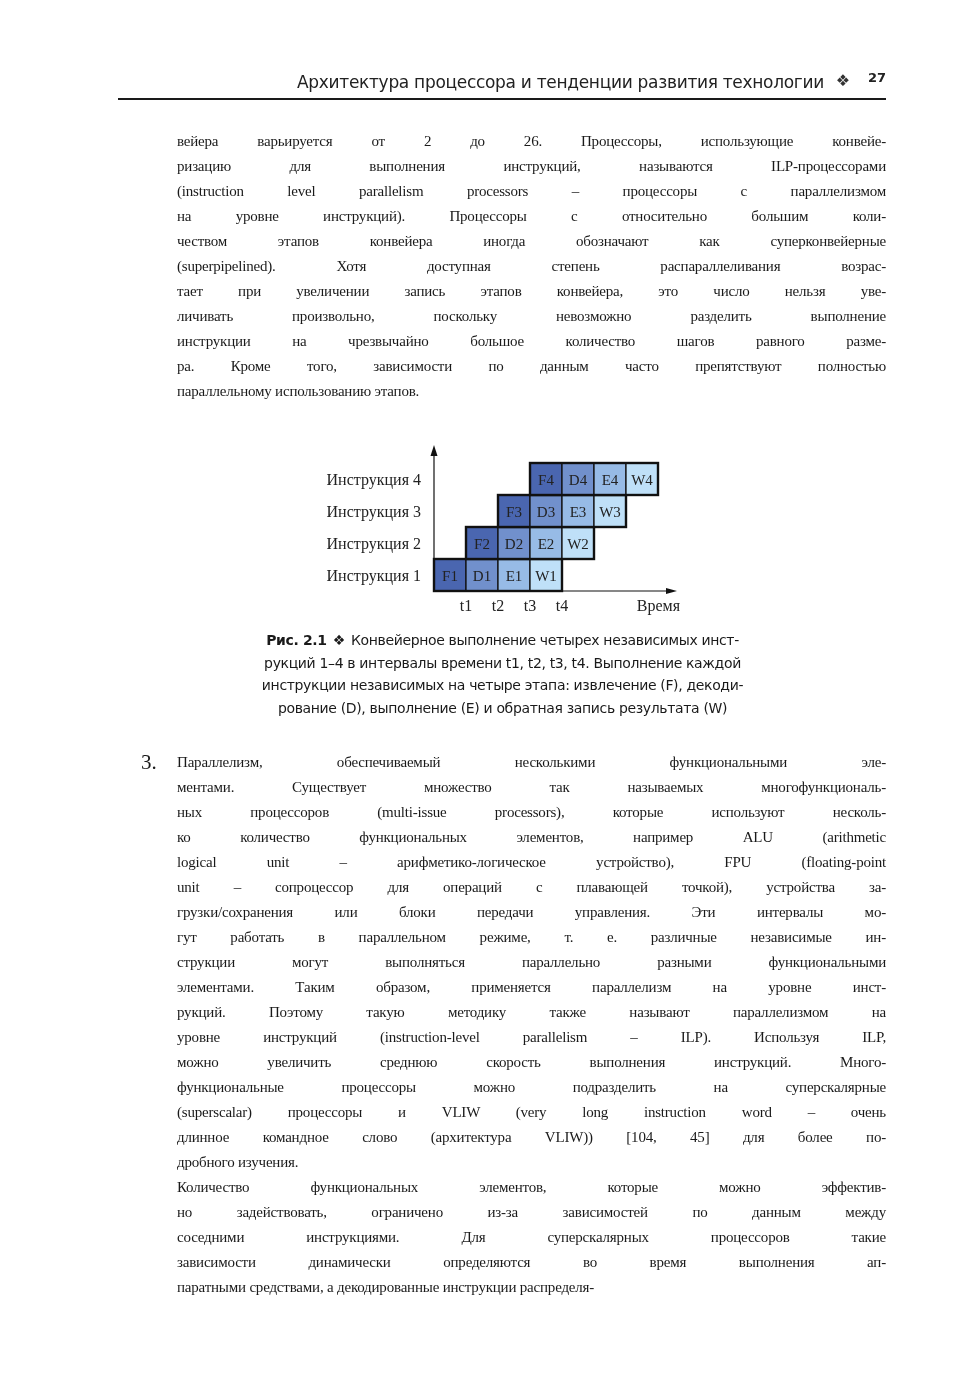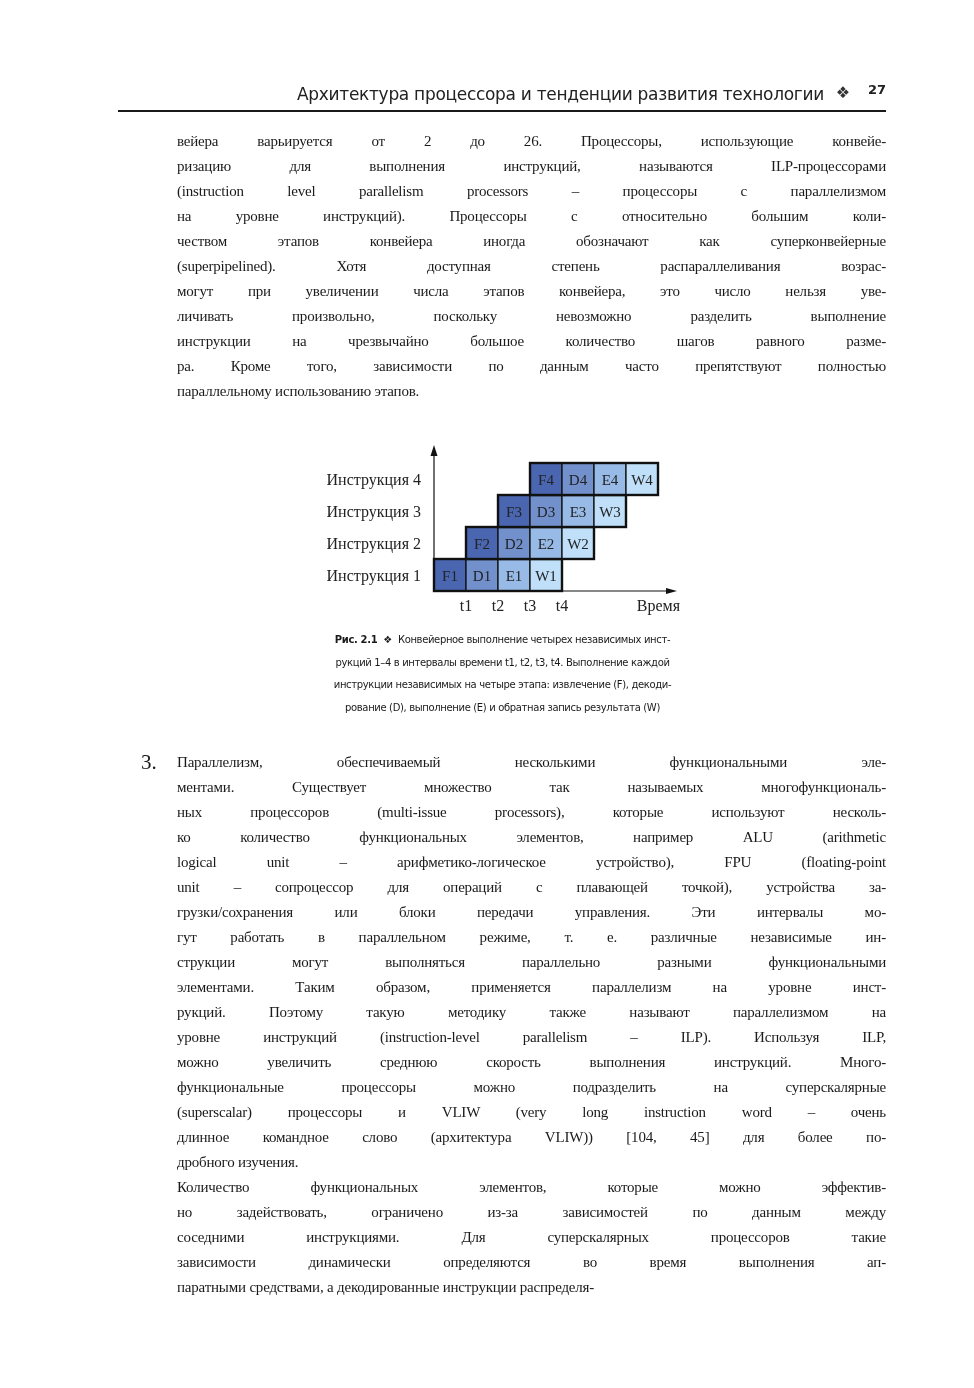--- a/index.html
+++ b/index.html
@@ -1,51 +1,51 @@
 <!DOCTYPE html>
 <html><head>
 <meta charset="utf-8">
 <style>
   html, body { margin:0; padding:0; background:#ffffff; }
   body { width:974px; height:1388px; position:relative; overflow:hidden; color:#1a1a1a; }
-  .header { position:absolute; left:118px; top:70px; width:768px; height:28px; border-bottom:2px solid #1a1a1a;margin-top:12px; }
+  .header { position:absolute; left:118px; top:70px; width:768px; height:28px; border-bottom:2px solid #1a1a1a; }
   .header-title { position:absolute; right:62px; top:2px; font-family:"DejaVu Sans", sans-serif; font-size:17px; letter-spacing:-0.3px; color:#222; }
   .header-orn { position:absolute; right:36px; top:1px; font-family:"DejaVu Sans", sans-serif; font-size:16px; color:#333; }
   .header-page { position:absolute; right:0px; top:0px; font-family:"DejaVu Sans", sans-serif; font-size:13px; font-weight:bold; color:#222; }
   .body-text { position:absolute; left:177px; width:709px; font-family:"Liberation Serif", serif; font-size:15px; line-height:25px; text-align:justify; color:#1a1a1a; letter-spacing:-0.2px; }
   .para1 { top:129px; }
   .line { display:block; text-align:justify; text-align-last:justify; white-space:nowrap; }
   .line.last { text-align-last:left; }
   .list-num { position:absolute; left:141px; top:750px; font-family:"Liberation Serif", serif; font-size:21px; line-height:25px; }
   .para2 { top:750px; }
   .para3 { top:1175px; }
   .figure { position:absolute; left:300px; top:440px; width:400px; height:180px; }
   .fig-svg { position:absolute; left:0; top:0; }
-  .caption { position:absolute; left:230px; top:629px; width:545px; font-family:"DejaVu Sans", sans-serif; font-size:10px; line-height:22.5px; text-align:center; color:#1a1a1a; letter-spacing:-0.35px; }
+  .caption { position:absolute; left:230px; top:629px; width:545px; font-family:"DejaVu Sans", sans-serif; font-size:14px; line-height:22.5px; text-align:center; color:#1a1a1a; letter-spacing:-0.35px; }
   .cap-label { font-weight:bold; }
   .cap-orn { margin:0 6px; }
   .cap-line { display:block; white-space:nowrap; }
 </style>
 </head>
 <body>
 
 <div class="header">
   <span class="header-title">Архитектура процессора и тенденции развития технологии</span>
   <span class="header-orn">❖</span>
   <span class="header-page">27</span>
 </div>
 
 <div class="body-text para1" id="para1">
     <span class="line">вейера варьируется от 2 до 26. Процессоры, использующие конвейе-</span>
     <span class="line">ризацию для выполнения инструкций, называются ILP-процессорами</span>
     <span class="line">(instruction level parallelism processors – процессоры с параллелизмом</span>
     <span class="line">на уровне инструкций). Процессоры с относительно большим коли-</span>
     <span class="line">чеством этапов конвейера иногда обозначают как суперконвейерные</span>
     <span class="line">(superpipelined). Хотя доступная степень распараллеливания возрас-</span>
-    <span class="line">могут при увеличении числа этапов конвейера, это число нельзя уве-</span>
+    <span class="line">тает при увеличении запись этапов конвейера, это число нельзя уве-</span>
     <span class="line">личивать произвольно, поскольку невозможно разделить выполнение</span>
     <span class="line">инструкции на чрезвычайно большое количество шагов равного разме-</span>
     <span class="line">ра. Кроме того, зависимости по данным часто препятствуют полностью</span>
     <span class="line last">параллельному использованию этапов.</span>
   </div>
 
 <div class="figure">
   <svg class="fig-svg" id="fig-svg" width="400" height="180">
       <line x1="134" y1="151" x2="134" y2="12" stroke="#111" stroke-width="1.2"></line>
       <polygon points="130.5,16 137.5,16 134,5" fill="#111"></polygon>

